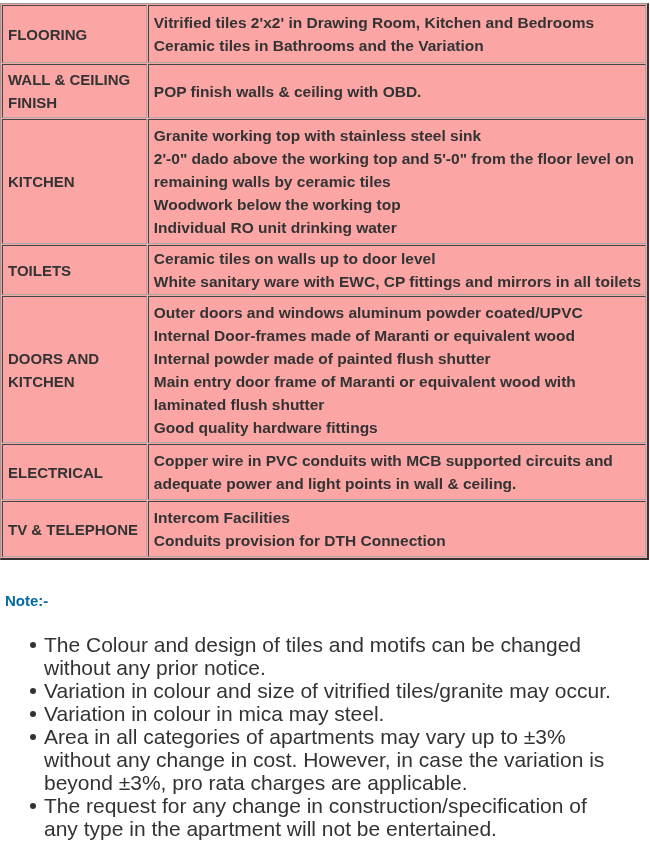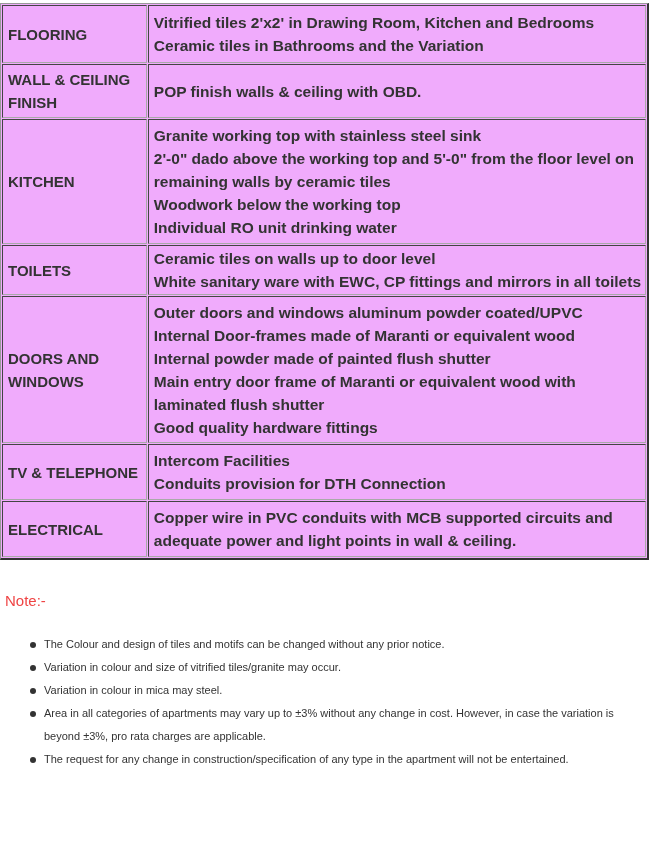--- a/index.html
+++ b/index.html
@@ -19,21 +19,21 @@
       position: absolute;
       left: 0;
       top: 3px;
       width: 649px;
       border-collapse: separate;
       border-spacing: 1px;
       border-top: 1px solid #9a9a9a;
       border-left: 1px solid #9a9a9a;
       border-right: 2px solid #333333;
       border-bottom: 2px solid #333333;
-      background: #f0abfc;
+      background: #fca5a5;
     }
     .spec-table td {
       border-top: 1px solid #444444;
       border-left: 1px solid #444444;
       border-right: 1px solid #a9a9a9;
       border-bottom: 1px solid #a9a9a9;
       vertical-align: middle;
       padding: 1px 4px 1px 5px;
       line-height: 23px;
     }
@@ -55,35 +55,35 @@
     .spec-line.wrap {
       white-space: normal;
     }
     .notes {
       position: absolute;
       left: 0;
       top: 592px;
       width: 650px;
     }
     .note-heading {
-      font-weight: normal;
+      font-weight: bold;
       font-size: 15px;
       margin-left: 5px;
-      color: #ef4444;
+      color: #0369a1;
     }
     .note-list {
       list-style: none;
       margin: 24px 0 0 0;
       padding: 0 0 0 44px;
       width: 580px;
     }
     .note-item {
       position: relative;
       line-height: 23px;
-      font-size: 11px;
+      font-size: 21px;
     }
     .bullet {
       position: absolute;
       left: -14px;
       top: 9px;
       width: 6px;
       height: 6px;
       border-radius: 50%;
       background: #333333;
     }
@@ -119,41 +119,41 @@
     </tr>
     <tr style="height:40px">
       <td class="cat">TOILETS</td>
       <td class="desc">
         <span class="spec-line">Ceramic tiles on walls up to door level</span>
         <span class="spec-line">White sanitary ware with EWC, CP fittings and mirrors in all toilets</span>
       </td>
     </tr>
     <tr style="height:147px">
       <td class="cat">
-        <span>DOORS AND WINDOWS</span>
+        <span>DOORS AND KITCHEN</span>
       </td>
       <td class="desc">
         <span class="spec-line">Outer doors and windows aluminum powder coated/UPVC</span>
         <span class="spec-line">Internal Door-frames made of Maranti or equivalent wood</span>
         <span class="spec-line">Internal powder made of painted flush shutter</span>
         <span class="spec-line wrap">Main entry door frame of Maranti or equivalent wood with laminated flush shutter</span>
         <span class="spec-line">Good quality hardware fittings</span>
       </td>
     </tr>
     <tr style="height:56px">
+      <td class="cat">ELECTRICAL</td>
+      <td class="desc">
+        <span class="spec-line wrap">Copper wire in PVC conduits with MCB supported circuits and adequate power and light points in wall &amp; ceiling.</span>
+      </td>
+    </tr>
+    <tr style="height:56px">
       <td class="cat">TV &amp; TELEPHONE</td>
       <td class="desc">
         <span class="spec-line">Intercom Facilities</span>
         <span class="spec-line">Conduits provision for DTH Connection</span>
-      </td>
-    </tr>
-    <tr style="height:56px">
-      <td class="cat">ELECTRICAL</td>
-      <td class="desc">
-        <span class="spec-line wrap">Copper wire in PVC conduits with MCB supported circuits and adequate power and light points in wall &amp; ceiling.</span>
       </td>
     </tr>
   </tbody>
 </table>
 
 <div class="notes">
   <div class="note-heading">Note:-</div>
   <ul class="note-list">
     <li class="note-item">
       <span class="bullet"></span>

